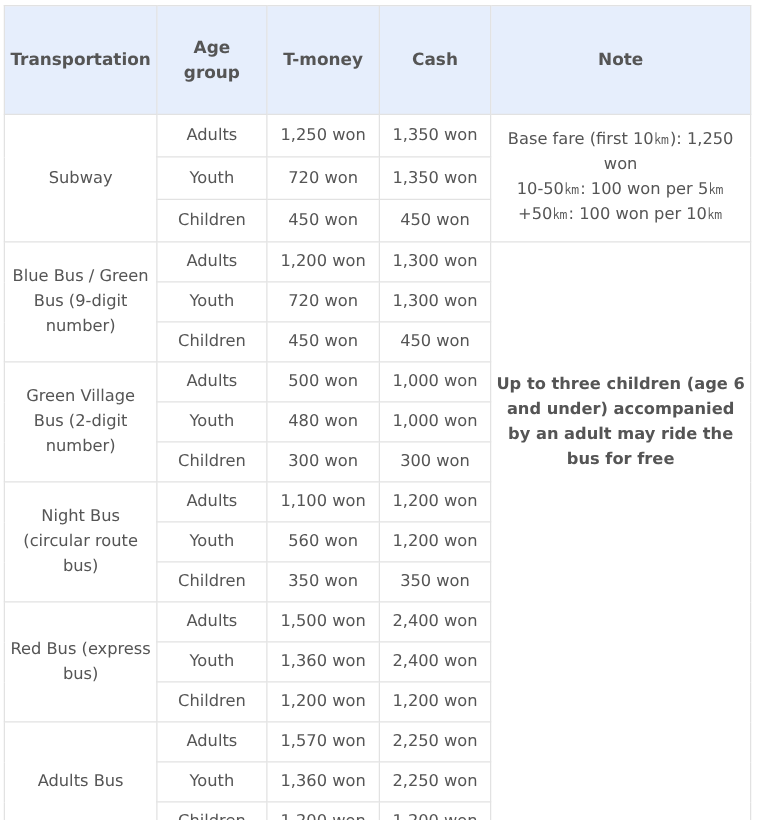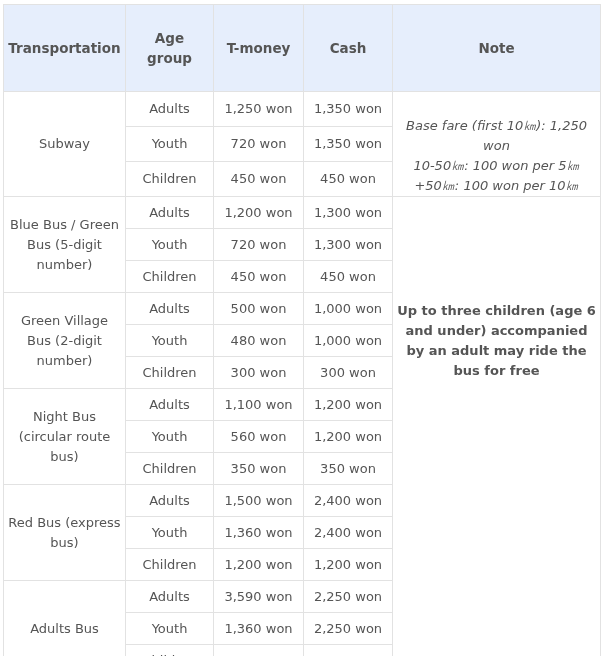--- a/index.html
+++ b/index.html
@@ -28,21 +28,21 @@
   }
   table.fares td { height: 31px; }
   table.fares tr.tall td { height: 33px; }
   td.mode { padding: 0 6px; }
   td.note {
     text-align: left;
     vertical-align: middle;
     padding: 0 10px 0 10px;
     white-space: pre-line;
   }
-  td.note.first { vertical-align: top; padding-top: 24px; font-style: italic; }
+  td.note.first { vertical-align: top; padding-top: 10px; }
   td.note.second { vertical-align: top; padding-top: 104px; font-weight: bold; }
 </style>
 </head>
 <body>
 
 <table class="fares">
   <colgroup>
     <col style="width:122px">
     <col style="width:88px">
     <col style="width:90px">
@@ -74,21 +74,21 @@
       <td>720 won</td>
       <td>1,350 won</td>
     </tr>
     <tr class="tall">
       <td>Children</td>
       <td>450 won</td>
       <td>450 won</td>
     </tr>
 
     <tr>
-      <td class="mode" rowspan="3">Blue Bus / Green Bus (5-digit number)</td>
+      <td class="mode" rowspan="3">Blue Bus / Green Bus (9-digit number)</td>
       <td>Adults</td>
       <td>1,200 won</td>
       <td>1,300 won</td>
       <td class="note second" rowspan="15">Up to three children (age 6 and under) accompanied by an adult may ride the bus for free</td>
     </tr>
     <tr>
       <td>Youth</td>
       <td>720 won</td>
       <td>1,300 won</td>
     </tr>
@@ -145,21 +145,21 @@
     </tr>
     <tr>
       <td>Children</td>
       <td>1,200 won</td>
       <td>1,200 won</td>
     </tr>
 
     <tr>
       <td class="mode" rowspan="3">Adults Bus</td>
       <td>Adults</td>
-      <td>3,590 won</td>
+      <td>1,570 won</td>
       <td>2,250 won</td>
     </tr>
     <tr>
       <td>Youth</td>
       <td>1,360 won</td>
       <td>2,250 won</td>
     </tr>
     <tr>
       <td>Children</td>
       <td>1,200 won</td>

